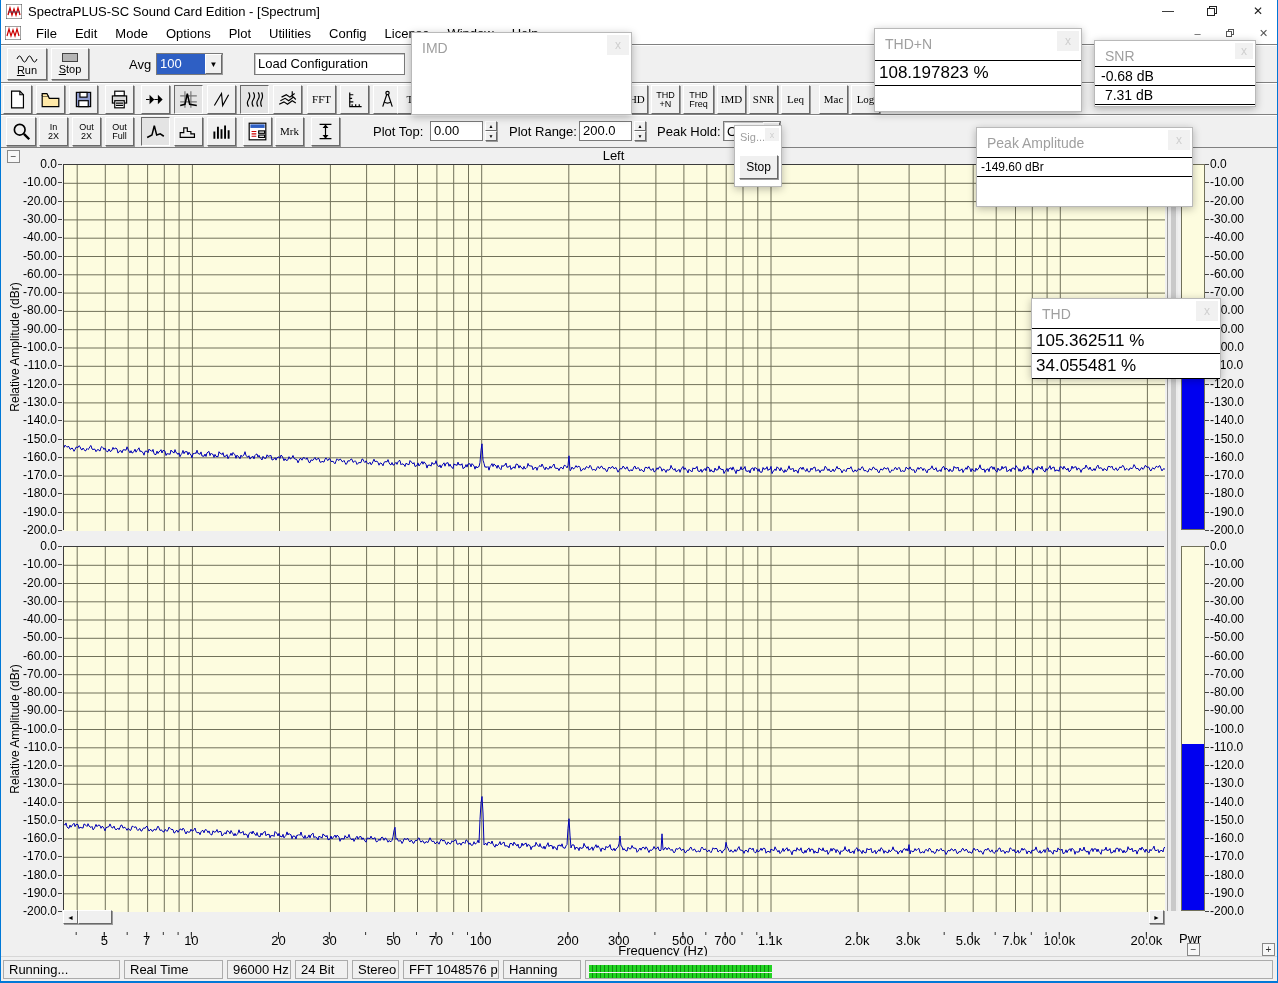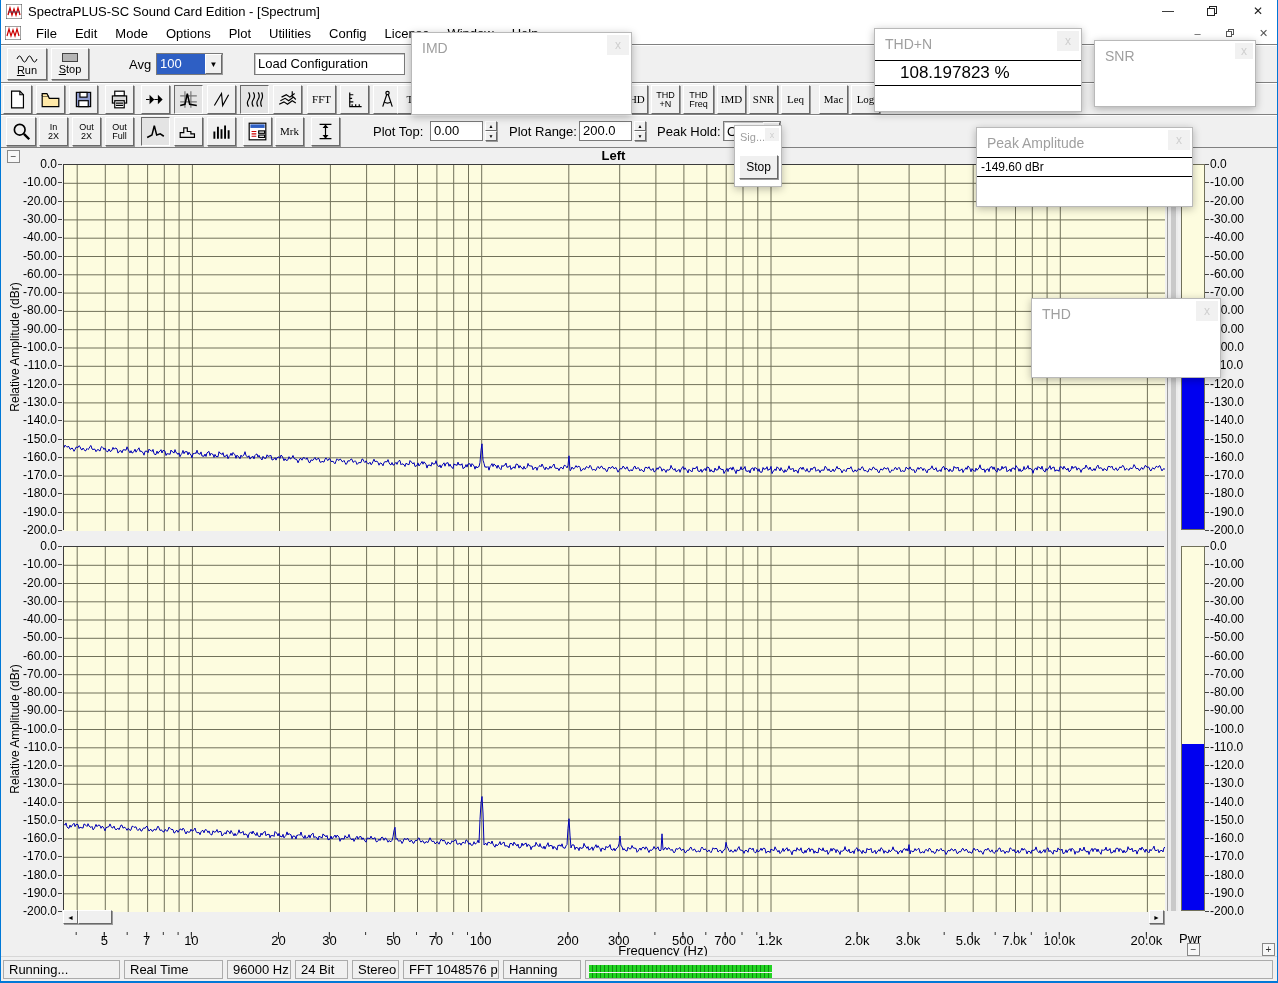--- a/index.html
+++ b/index.html
@@ -324,21 +324,21 @@
           </svg></span>
       </div>
     </div>
 
   <div class="plotregion" id="plotregion">
     <div class="colbox" style="left:6px;top:2px;">−</div>
     <div class="colbox" style="left:1186px;top:795px;">−</div>
     <div class="colbox" style="left:1261px;top:795px;">+</div>
     <div class="xlabel" style="top:795px;text-align:center;">Frequency (Hz)</div>
     <div class="pwrlabel" style="top:783px;">Pwr</div>
-  <div class="paneltitle" style="top: 0px; font-weight: bold;">Left</div>
+  <div class="paneltitle" style="top: 0px;">Left</div>
       <div class="plotbox" style="top: 16px; width: 1101px; height: 366px;"><svg width="1101" height="366" viewBox="0 0 1101 366">
           <rect width="1101" height="366" fill="#fdfcdf"></rect>
           <path d="M13.2 0V366M41.3 0V366M64.2 0V366M83.6 0V366M100.3 0V366M115.1 0V366M128.4 0V366M215.5 0V366M266.4 0V366M302.6 0V366M330.6 0V366M353.5 0V366M372.9 0V366M389.7 0V366M404.5 0V366M417.7 0V366M504.8 0V366M555.7 0V366M591.9 0V366M619.9 0V366M642.8 0V366M662.2 0V366M679.0 0V366M693.8 0V366M707.0 0V366M794.1 0V366M845.1 0V366M881.2 0V366M909.2 0V366M932.2 0V366M951.5 0V366M968.3 0V366M983.1 0V366M996.3 0V366M1083.4 0V366M0 18.3H1101M0 36.6H1101M0 54.9H1101M0 73.2H1101M0 91.5H1101M0 109.8H1101M0 128.1H1101M0 146.4H1101M0 164.7H1101M0 183.0H1101M0 201.3H1101M0 219.6H1101M0 237.9H1101M0 256.2H1101M0 274.5H1101M0 292.8H1101M0 311.1H1101M0 329.4H1101M0 347.7H1101" stroke="#71715a" fill="none" stroke-width="1"></path>
           <path d="M0 282.7L1 280.1L2 281.2L3 282.3L4 281.4L5 281.7L6 284.2L7 284.1L8 282.9L9 284.1L10 286.3L11 284.5L12 282.2L13 282.1L14 282.6L15 280.7L16 281.6L17 284.2L18 285.0L19 283.0L20 284.3L21 285.9L22 285.6L23 283.5L24 284.5L25 283.6L26 281.4L27 280.5L28 284.0L29 284.6L30 284.1L31 284.3L32 286.7L33 285.1L34 284.5L35 285.2L36 286.1L37 282.4L38 281.6L39 282.7L40 284.5L41 283.1L42 285.5L43 286.8L44 286.5L45 284.0L46 286.3L47 286.4L48 285.0L49 282.4L50 284.3L51 283.2L52 283.1L53 284.0L54 288.1L55 286.5L56 285.9L57 285.7L58 287.8L59 284.8L60 284.9L61 284.8L62 285.3L63 281.8L64 284.1L65 286.1L66 287.9L67 285.7L68 288.1L69 287.4L70 286.5L71 284.2L72 287.2L73 285.5L74 284.2L75 282.8L76 286.6L77 285.7L78 287.0L79 287.6L80 290.2L81 286.3L82 286.2L83 286.2L84 287.8L85 284.1L86 285.4L87 285.4L88 286.5L89 284.4L90 288.7L91 289.5L92 289.5L93 286.1L94 288.5L95 286.7L96 286.2L97 284.7L98 288.0L99 285.4L100 285.6L101 286.1L102 290.5L103 288.4L104 289.3L105 288.6L106 289.5L107 285.0L108 286.6L109 286.9L110 288.1L111 284.6L112 287.6L113 288.0L114 289.5L115 287.9L116 291.7L117 289.7L118 288.3L119 285.4L120 288.7L121 286.6L122 287.0L123 286.5L124 289.9L125 287.2L126 289.0L127 289.9L128 292.8L129 288.5L130 288.9L131 287.7L132 288.6L133 285.2L134 288.6L135 288.7L136 289.4L137 286.9L138 291.1L139 290.9L140 291.4L141 289.0L142 291.5L143 287.9L144 287.1L145 286.4L146 290.6L147 288.2L148 289.2L149 289.3L150 292.4L151 289.4L152 291.5L153 291.4L154 291.8L155 286.7L156 288.4L157 288.3L158 289.7L159 287.7L160 291.7L161 291.0L162 291.2L163 289.6L164 293.7L165 291.6L166 290.5L167 288.2L168 290.5L169 287.5L170 288.8L171 289.9L172 293.3L173 290.1L174 291.5L175 291.9L176 293.7L177 290.1L178 291.7L179 290.6L180 289.9L181 286.7L182 290.7L183 291.4L184 292.3L185 290.7L186 294.1L187 292.4L188 292.1L189 291.2L190 293.9L191 290.3L192 289.3L193 289.0L194 292.1L195 290.3L196 292.5L197 293.7L198 295.0L199 291.3L200 293.0L201 293.3L202 293.3L203 289.8L204 291.5L205 290.9L206 290.9L207 290.4L208 295.0L209 294.7L210 293.9L211 292.7L212 295.1L213 292.8L214 292.2L215 291.9L216 293.4L217 290.1L218 290.9L219 293.0L220 295.7L221 293.7L222 295.2L223 295.4L224 294.7L225 291.7L226 293.8L227 293.8L228 292.5L229 290.5L230 293.4L231 293.9L232 294.3L233 294.9L234 297.8L235 295.5L236 293.6L237 293.5L238 295.2L239 292.9L240 292.5L241 293.4L242 294.4L243 292.8L244 295.0L245 297.5L246 297.6L247 294.8L248 295.3L249 295.3L250 293.8L251 292.5L252 294.8L253 294.7L254 293.2L255 293.7L256 297.1L257 297.3L258 296.4L259 296.7L260 297.1L261 294.2L262 292.9L263 294.7L264 295.6L265 293.7L266 294.0L267 296.3L268 296.7L269 296.1L270 297.8L271 298.8L272 296.1L273 293.8L274 294.8L275 295.5L276 294.0L277 294.6L278 296.6L279 296.6L280 295.4L281 297.6L282 299.5L283 298.1L284 295.6L285 296.2L286 295.6L287 294.0L288 294.3L289 297.3L290 296.8L291 295.7L292 296.8L293 299.5L294 298.3L295 297.5L296 297.7L297 297.5L298 294.0L299 294.3L300 296.4L301 297.6L302 295.8L303 297.6L304 298.8L305 298.6L306 297.2L307 299.7L308 298.8L309 296.4L310 294.2L311 296.7L312 296.2L313 296.4L314 297.3L315 300.2L316 298.1L317 298.0L318 299.0L319 300.8L320 297.4L321 296.8L322 296.6L323 296.9L324 294.6L325 297.7L326 299.4L327 299.9L328 297.5L329 300.1L330 299.9L331 298.5L332 297.3L333 299.4L334 296.9L335 295.6L336 295.6L337 299.8L338 298.7L339 299.3L340 299.6L341 301.5L342 298.2L343 299.0L344 299.3L345 299.8L346 295.5L347 296.9L348 297.5L349 299.0L350 297.6L351 301.5L352 301.1L353 300.4L354 297.9L355 301.0L356 299.3L357 298.4L358 296.5L359 299.2L360 296.8L361 298.0L362 299.3L363 303.1L364 300.0L365 300.4L366 299.9L367 301.2L368 297.4L369 299.2L370 298.8L371 298.9L372 295.7L373 299.7L374 300.6L375 301.9L376 299.9L377 302.9L378 300.3L379 299.4L380 297.8L381 301.2L382 298.3L383 298.1L384 297.6L385 301.3L386 299.2L387 301.6L388 302.2L389 303.7L390 298.8L391 300.0L392 299.6L393 300.5L394 297.1L395 300.0L396 299.4L397 300.2L398 298.7L399 303.7L400 302.8L401 302.3L402 299.6L403 302.1L404 298.9L405 299.0L406 298.7L407 301.9L408 298.6L409 299.9L410 300.8L411 304.2L412 301.2L413 303.0L414 301.9L415 301.7L416 297.4L417 285.2L418 278.8L419 295.2L420 298.4L421 302.3L422 301.6L423 302.5L424 301.5L425 305.2L426 301.7L427 300.3L428 298.6L429 301.6L430 298.9L431 300.3L432 300.7L433 303.3L434 300.1L435 302.6L436 303.5L437 304.7L438 300.4L439 301.7L440 300.2L441 300.2L442 298.0L443 302.3L444 301.9L445 301.9L446 300.5L447 304.6L448 303.0L449 303.0L450 301.7L451 303.4L452 299.2L453 299.1L454 299.8L455 303.1L456 300.6L457 302.4L458 302.9L459 304.3L460 301.3L461 303.9L462 303.4L463 302.4L464 298.4L465 300.9L466 300.6L467 301.3L468 300.9L469 304.8L470 303.2L471 302.7L472 302.3L473 305.3L474 302.4L475 301.4L476 300.5L477 301.8L478 299.0L479 301.1L480 303.2L481 304.9L482 302.0L483 303.7L484 304.0L485 303.9L486 301.2L487 303.2L488 301.9L489 300.3L490 299.0L491 303.0L492 303.3L493 303.4L494 303.4L495 305.6L496 303.1L497 302.4L498 302.8L499 304.1L500 300.6L501 300.2L502 301.3L503 302.9L504 300.3L505 290.8L506 305.7L507 304.8L508 302.0L509 303.7L510 303.8L511 302.3L512 300.6L513 302.4L514 301.7L515 301.1L516 302.5L517 306.2L518 305.1L519 303.7L520 303.8L521 304.5L522 302.0L523 301.6L524 302.8L525 302.8L526 300.3L527 301.7L528 304.5L529 305.2L530 304.1L531 305.4L532 305.2L533 302.7L534 301.4L535 303.3L536 303.2L537 301.2L538 301.4L539 303.7L540 303.8L541 303.6L542 305.8L543 306.7L544 304.0L545 302.0L546 303.2L547 303.2L548 301.6L549 301.8L550 303.8L551 303.1L552 302.5L553 304.8L554 307.2L555 305.3L556 303.7L557 303.9L558 303.6L559 301.1L560 302.0L561 303.9L562 303.7L563 301.8L564 304.1L565 306.0L566 305.8L567 304.5L568 306.0L569 304.3L570 301.8L571 301.1L572 304.0L573 303.3L574 302.6L575 303.4L576 305.9L577 304.4L578 305.0L579 306.3L580 306.7L581 302.6L582 302.2L583 302.8L584 303.4L585 301.7L586 304.3L587 305.2L588 304.9L589 303.4L590 306.8L591 306.6L592 305.1L593 302.8L594 304.4L595 302.2L596 301.8L597 302.7L598 306.2L599 304.2L600 304.4L601 305.2L602 307.4L603 304.6L604 305.3L605 304.9L606 304.3L607 300.4L608 302.9L609 304.2L610 305.2L611 303.5L612 306.7L613 306.0L614 305.6L615 304.3L616 307.3L617 304.6L618 302.9L619 301.5L620 304.6L621 302.8L622 304.4L623 305.5L624 307.9L625 304.3L626 305.5L627 305.9L628 306.9L629 302.8L630 304.0L631 303.1L632 303.3L633 301.4L634 306.0L635 306.3L636 306.4L637 304.2L638 307.3L639 305.2L640 304.8L641 303.4L642 305.8L643 302.0L644 302.2L645 302.8L646 306.8L647 304.6L648 306.4L649 306.3L650 307.2L651 303.0L652 305.2L653 304.8L654 304.8L655 300.9L656 303.9L657 303.6L658 305.0L659 304.1L660 308.5L661 306.3L662 305.4L663 303.4L664 306.6L665 303.4L666 303.5L667 302.6L668 305.1L669 301.9L670 304.4L671 305.9L672 308.6L673 304.7L674 306.1L675 305.0L676 305.2L677 301.7L678 304.9L679 303.8L680 303.6L681 301.5L682 306.2L683 305.8L684 306.7L685 305.3L686 308.0L687 304.0L688 303.4L689 302.8L690 305.8L691 302.3L692 303.3L693 303.6L694 306.3L695 303.8L696 307.0L697 307.2L698 307.2L699 302.5L700 304.5L701 303.6L702 303.9L703 301.7L704 305.5L705 304.1L706 304.5L707 301.4L708 308.6L709 306.4L710 305.7L711 303.9L712 305.6L713 301.8L714 302.9L715 303.7L716 306.0L717 302.6L718 304.9L719 305.9L720 307.6L721 304.7L722 306.9L723 305.3L724 303.9L725 300.8L726 304.4L727 304.0L728 304.2L729 303.2L730 306.9L731 305.2L732 305.7L733 305.8L734 308.2L735 303.9L736 303.0L737 302.5L738 304.5L739 302.1L740 304.4L741 305.5L742 306.4L743 303.6L744 306.5L745 307.0L746 306.5L747 303.1L748 304.8L749 303.0L750 302.4L751 302.1L752 306.3L753 305.3L754 304.9L755 304.9L756 307.6L757 305.3L758 305.2L759 305.0L760 305.3L761 301.3L762 302.1L763 303.9L764 305.7L765 303.9L766 306.2L767 306.6L768 306.0L769 304.0L770 306.5L771 305.7L772 303.5L773 301.4L774 303.9L775 303.4L776 303.8L777 305.1L778 307.9L779 305.6L780 304.7L781 305.5L782 306.7L783 303.8L784 303.3L785 303.6L786 303.5L787 301.7L788 304.4L789 306.8L790 306.7L791 304.8L792 306.3L793 306.1L794 304.4L795 303.5L796 305.1L797 303.7L798 301.7L799 302.5L800 305.7L801 305.7L802 305.5L803 306.7L804 307.0L805 304.2L806 303.6L807 305.1L808 304.7L809 302.1L810 302.4L811 304.3L812 304.3L813 304.4L814 306.9L815 307.9L816 305.2L817 303.8L818 305.0L819 304.8L820 302.6L821 303.0L822 304.2L823 303.4L824 302.7L825 305.8L826 307.7L827 306.3L828 304.7L829 305.7L830 304.5L831 302.6L832 302.8L833 304.9L834 303.3L835 302.3L836 304.0L837 306.8L838 305.7L839 305.9L840 306.6L841 305.9L842 302.2L843 302.9L844 304.1L845 304.0L846 301.9L847 304.1L848 305.0L849 305.0L850 304.7L851 307.8L852 306.6L853 304.1L854 302.4L855 304.4L856 302.8L857 302.6L858 303.4L859 305.6L860 303.4L861 304.4L862 306.2L863 307.9L864 304.6L865 304.7L866 304.0L867 303.4L868 300.8L869 303.8L870 304.6L871 304.4L872 302.7L873 306.3L874 306.1L875 305.9L876 304.7L877 306.6L878 303.1L879 301.7L880 301.7L881 305.0L882 303.0L883 304.0L884 304.7L885 306.7L886 303.9L887 305.9L888 306.3L889 306.0L890 301.4L891 302.9L892 302.6L893 303.3L894 302.0L895 306.1L896 305.3L897 305.0L898 303.8L899 307.5L900 305.3L901 304.3L902 302.6L903 304.4L904 300.9L905 302.2L906 303.6L907 306.8L908 303.6L909 305.3L910 305.4L911 306.6L912 303.1L913 305.3L914 304.0L915 303.0L916 299.8L917 303.8L918 304.0L919 305.0L920 303.8L921 307.4L922 304.8L923 304.6L924 303.7L925 306.6L926 302.5L927 302.1L928 301.5L929 304.3L930 301.9L931 305.0L932 305.9L933 307.2L934 303.0L935 305.3L936 304.8L937 305.0L938 301.3L939 303.9L940 302.2L941 302.4L942 301.5L943 306.8L944 305.6L945 305.6L946 304.0L947 306.7L948 303.1L949 303.4L950 302.9L951 304.8L952 300.6L953 302.2L954 303.3L955 306.3L956 303.8L957 306.6L958 305.7L959 305.3L960 301.5L961 304.6L962 303.5L963 303.1L964 300.5L965 304.2L966 303.0L967 304.3L968 304.5L969 308.3L970 304.7L971 303.9L972 302.8L973 305.1L974 301.5L975 302.7L976 302.7L977 304.2L978 301.2L979 304.8L980 306.0L981 307.1L982 303.5L983 305.4L984 303.5L985 302.9L986 300.7L987 304.5L988 302.8L989 302.6L990 301.9L991 306.3L992 304.8L993 305.6L994 305.0L995 306.4L996 301.7L997 302.0L998 302.3L999 304.3L1000 301.2L1001 303.3L1002 303.9L1003 305.1L1004 303.1L1005 306.7L1006 306.1L1007 304.7L1008 301.1L1009 303.5L1010 302.1L1011 302.1L1012 301.7L1013 305.2L1014 303.2L1015 303.5L1016 304.3L1017 307.4L1018 304.4L1019 303.9L1020 303.0L1021 303.3L1022 300.0L1023 302.1L1024 303.6L1025 304.5L1026 302.0L1027 304.7L1028 305.3L1029 305.3L1030 303.5L1031 305.6L1032 303.4L1033 301.2L1034 300.1L1035 303.5L1036 302.8L1037 302.9L1038 303.6L1039 305.9L1040 303.6L1041 304.0L1042 305.1L1043 305.6L1044 301.6L1045 301.3L1046 301.8L1047 302.4L1048 301.1L1049 304.1L1050 305.2L1051 304.4L1052 302.8L1053 305.3L1054 305.2L1055 303.4L1056 301.8L1057 303.0L1058 301.2L1059 300.4L1060 302.2L1061 305.3L1062 304.0L1063 303.5L1064 304.6L1065 305.3L1066 303.0L1067 303.1L1068 303.8L1069 302.4L1070 299.6L1071 301.1L1072 303.5L1073 303.7L1074 303.3L1075 305.3L1076 305.3L1077 303.1L1078 302.6L1079 304.4L1080 303.2L1081 300.6L1082 300.8L1083 302.4L1084 302.0L1085 302.3L1086 305.2L1087 305.9L1088 303.6L1089 302.7L1090 304.2L1091 303.4L1092 301.4L1093 301.4L1094 302.5L1095 300.9L1096 300.8L1097 303.7L1098 305.9L1099 304.1L1100 303.7L1101 304.3" stroke="#0000b4" fill="none" stroke-width="1"></path>
         </svg></div>
       <div class="ytick" style="left: 0px; top: 9px;">0.0</div>
       <div class="tickdash" style="left: 57px; top: 16px;"></div>
       <div class="ytickR" style="top: 9px;">0.0</div>
       <div class="tickdash" style="left: 1204px; top: 16px;"></div>
       <div class="ytick" style="left: 0px; top: 27.3px;">-10.00</div>
@@ -534,21 +534,21 @@
       <div class="xtick" style="left: 160.372px; top: 785px;">10</div>
       <div class="xtick" style="left: 247.467px; top: 785px;">20</div>
       <div class="xtick" style="left: 298.415px; top: 785px;">30</div>
       <div class="xtick" style="left: 362.601px; top: 785px;">50</div>
       <div class="xtick" style="left: 404.879px; top: 785px;">70</div>
       <div class="xtick" style="left: 449.696px; top: 785px;">100</div>
       <div class="xtick" style="left: 536.791px; top: 785px;">200</div>
       <div class="xtick" style="left: 587.739px; top: 785px;">300</div>
       <div class="xtick" style="left: 651.925px; top: 785px;">500</div>
       <div class="xtick" style="left: 694.203px; top: 785px;">700</div>
-      <div class="xtick" style="left: 739.02px; top: 785px;">1.2k</div>
+      <div class="xtick" style="left: 739.02px; top: 785px;">1.1k</div>
       <div class="xtick" style="left: 826.115px; top: 785px;">2.0k</div>
       <div class="xtick" style="left: 877.062px; top: 785px;">3.0k</div>
       <div class="xtick" style="left: 937px; top: 785px;">5.0k</div>
       <div class="xtick" style="left: 983.527px; top: 785px;">7.0k</div>
       <div class="xtick" style="left: 1028.34px; top: 785px;">10.0k</div>
       <div class="xtick" style="left: 1115.44px; top: 785px;">20.0k</div>
     </div>
 
   <div class="statusbar" id="statusbar">
       <div class="spanel" style="left: 2px; width: 117px;">Running...</div>
@@ -567,42 +567,50 @@
     </div>
 
   <div class="ovl" style="left:410px;top:32px;width:221px;height:83px;">
     <span class="ovl-title">IMD</span>
     <div class="ovl-close">x</div>
   </div>
 
   <div class="ovl" style="left:873px;top:28px;width:208px;height:84px;">
     <span class="ovl-title">THD+N</span>
     <div class="ovl-close">x</div>
-    <div class="ovl-rows" style="top:31px;padding-left:21px;">
+    <div class="ovl-rows" style="top:31px;">
       <div class="ovl-row">108.197823 %</div>
     </div>
   </div>
 
   <div class="ovl" style="left:1093px;top:40px;width:162px;height:67px;">
     <span class="ovl-title">SNR</span>
     <div class="ovl-close" style="width:18px;height:16px;">x</div>
+    <div class="ovl-rows" style="top:25px;">
+      <div class="ovl-row" style="font-size:14px;padding:1px 6px;">-0.68 dB</div>
+      <div class="ovl-row" style="font-size:14px;padding:1px 6px;"> 7.31 dB</div>
+    </div>
   </div>
 
   <div class="ovl" style="left:733px;top:125px;width:48px;height:62px;">
     <span class="ovl-title" style="font-size:11px;left:5px;top:5px;">Sig...</span>
     <div class="ovl-close" style="width:14px;height:13px;font-size:9px;">x</div>
     <div class="btn3d" style="position:absolute;left:4px;top:29px;width:39px;height:24px;display:flex;align-items:center;justify-content:center;font-size:12px;">Stop</div>
   </div>
 
   <div class="ovl" style="left:975px;top:127px;width:217px;height:80px;">
     <span class="ovl-title">Peak Amplitude</span>
     <div class="ovl-close">x</div>
     <div class="ovl-rows" style="top:29px;">
       <div class="ovl-row" style="font-size:12px;">-149.60 dBr</div>
     </div>
   </div>
 
   <div class="ovl" style="left:1030px;top:298px;width:190px;height:80px;">
     <span class="ovl-title">THD</span>
     <div class="ovl-close">x</div>
+    <div class="ovl-rows" style="top:29px;">
+      <div class="ovl-row">105.362511 %</div>
+      <div class="ovl-row">34.055481 %</div>
+    </div>
   </div>
 
 </div>
 
 </body></html>

